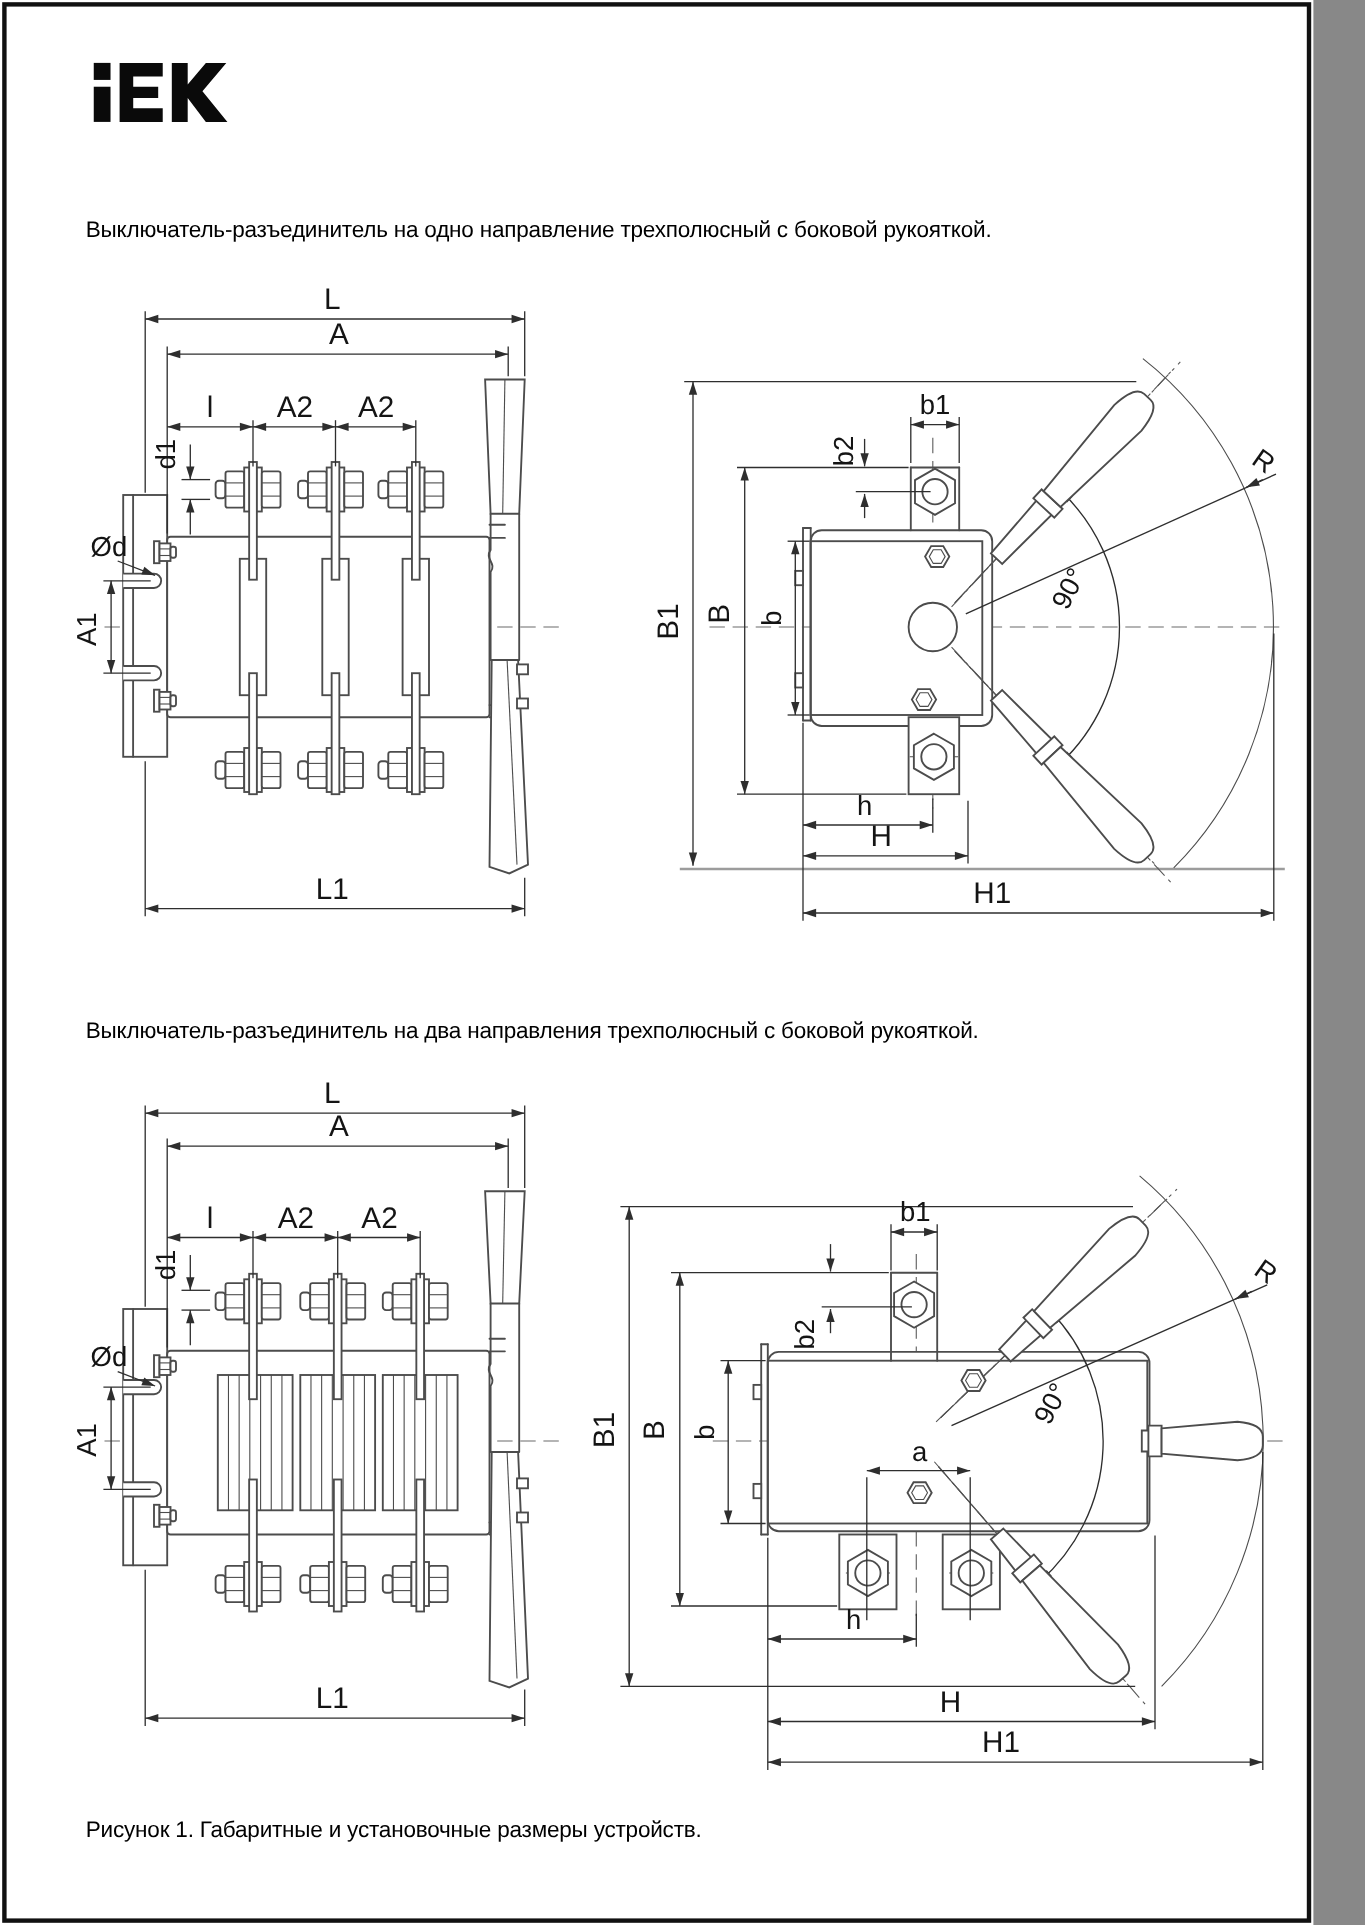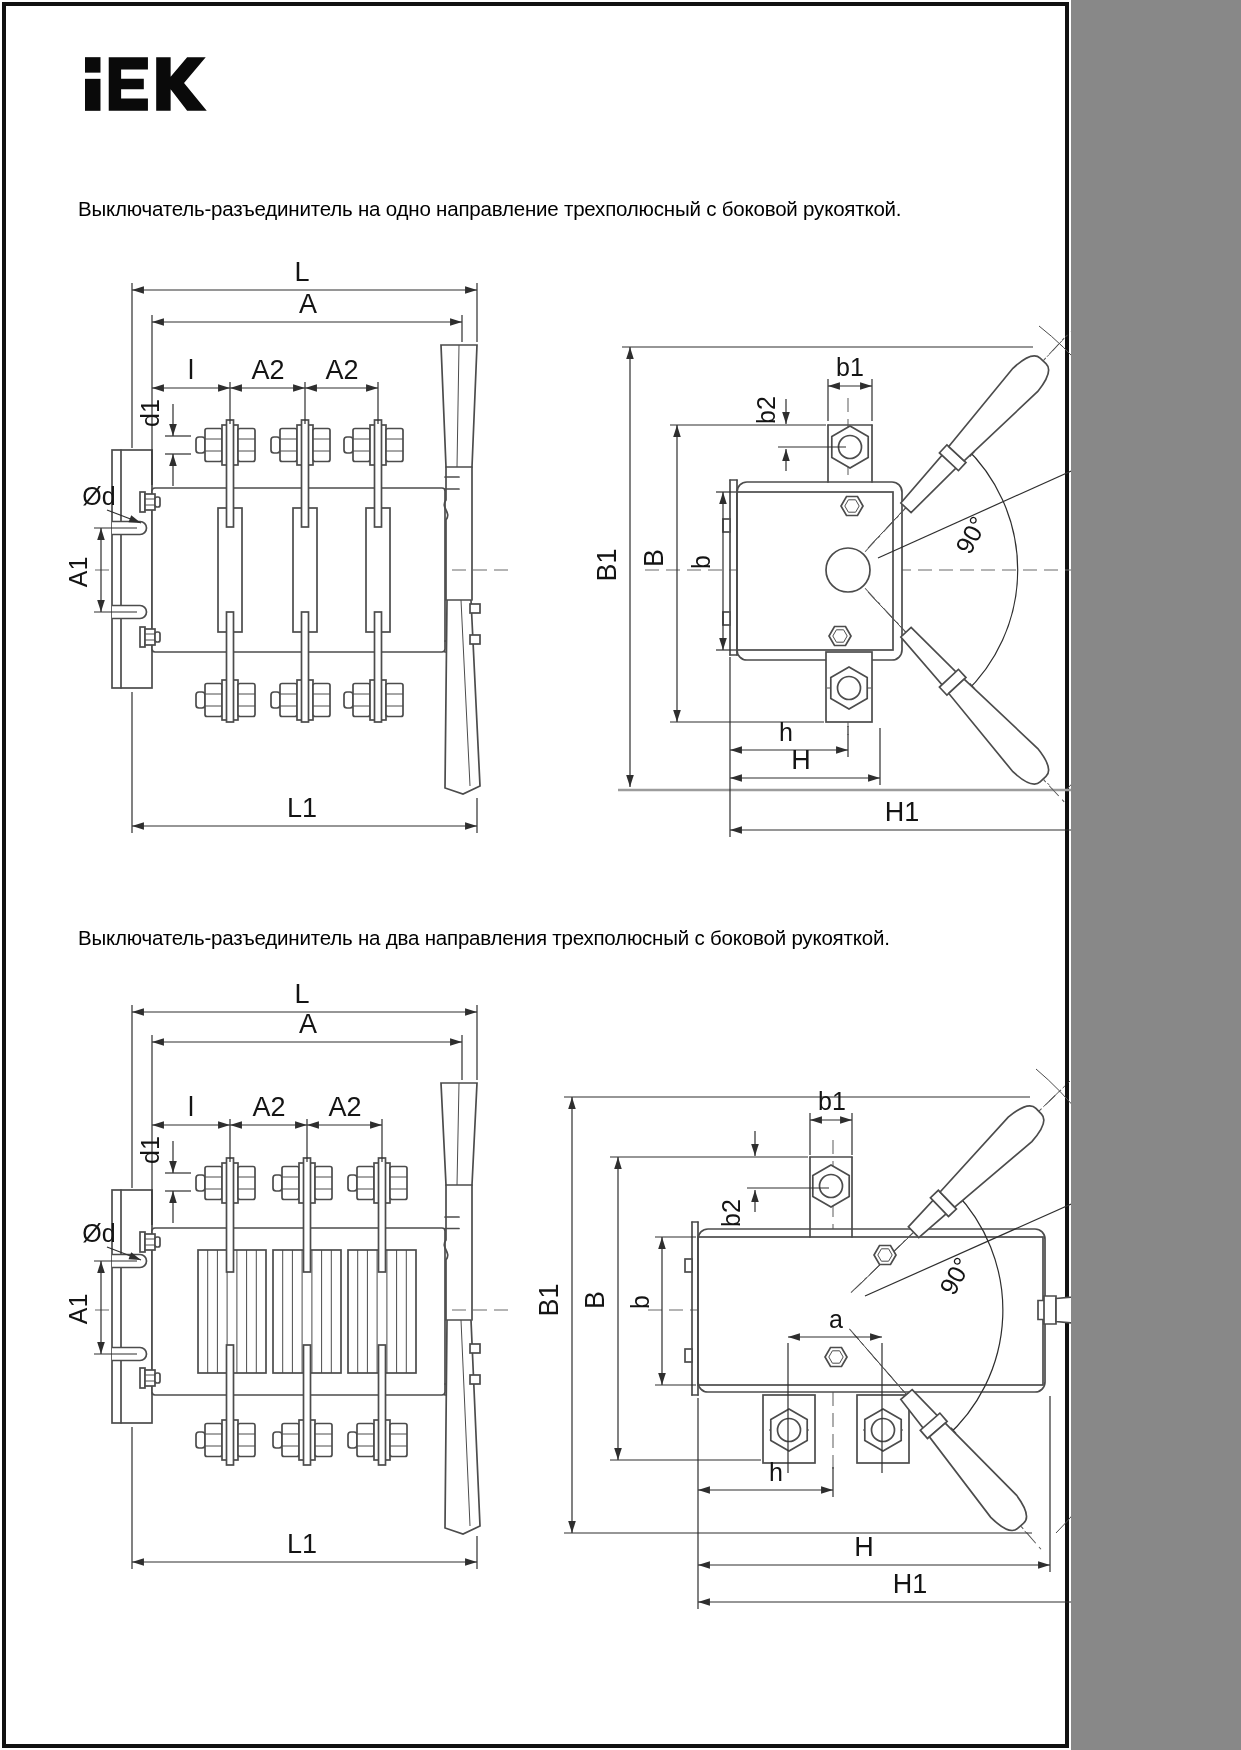--- a/index.html
+++ b/index.html
@@ -1,16 +1,16 @@
 <!DOCTYPE html>
 <html><head>
 <meta charset="utf-8">
 <style>
   html,body{margin:0;padding:0;background:#888;}
-  #page{position:relative;width:1071px;height:1750px;background:#fff;font-family:"Liberation Sans",sans-serif;overflow:hidden;}
+  #page{position:relative;width:1194px;height:1750px;background:#fff;font-family:"Liberation Sans",sans-serif;overflow:hidden;}
   #frame{position:absolute;inset:2px;border:4px solid #111;pointer-events:none;}
   .title{position:absolute;left:78px;font-size:20.5px;color:#000;letter-spacing:-0.2px;white-space:nowrap;}
   #t1{top:197px;} #t2{top:926px;text-align:center;} #cap{top:1652px;}
   #logo{position:absolute;left:85px;top:56px;}
   svg{position:absolute;left:0;top:0;}
   text{font-family:"Liberation Sans",sans-serif;fill:#141414;text-anchor:middle;}
   .t27{font-size:27px;} .t25{font-size:25px;}
   .p{stroke:#4c4c4c;stroke-width:1.7;fill:none;stroke-linecap:round;}
   .pw{stroke:#4c4c4c;stroke-width:1.7;fill:#fff;}
   .thin{stroke:#4c4c4c;stroke-width:1;fill:none;}
@@ -29,20 +29,21 @@
     <g fill="#0a0a0a">
       <rect x="0" y="0" width="15" height="15"></rect>
       <rect x="0" y="21" width="15" height="31"></rect>
       <path d="M23,0 H61 V12 H35 V21 H57 V31 H35 V40 H61 V52 H23 Z"></path>
       <path d="M69,0 H83 V19 L99,0 H117 L96,25 L118,52 H99 L83,31 V52 H69 Z"></path>
     </g>
   </svg>
 
   <div id="t1" class="title">Выключатель-разъединитель на одно направление трехполюсный с боковой рукояткой.</div>
   <div id="t2" class="title">Выключатель-разъединитель на два направления трехполюсный с боковой рукояткой.</div>
+  <div id="cap" class="title">Рисунок 1. Габаритные и установочные размеры устройств.</div>
 
   <svg width="1241" height="1750" viewBox="0 0 1241 1750">
     <defs>
       <marker id="ar" viewBox="0 0 12 8" refX="11.5" refY="4" markerWidth="13" markerHeight="9" orient="auto-start-reverse" markerUnits="userSpaceOnUse">
         <path d="M0.5,0.5 L11.5,4 L0.5,7.5 Z" fill="#2e2e2e"></path>
       </marker>
 
       <g id="term">
         <rect x="-34" y="-8" width="9" height="16" rx="3" class="pw"></rect>
         <rect x="-25" y="-16.5" width="17" height="33" rx="2" class="pw"></rect>

